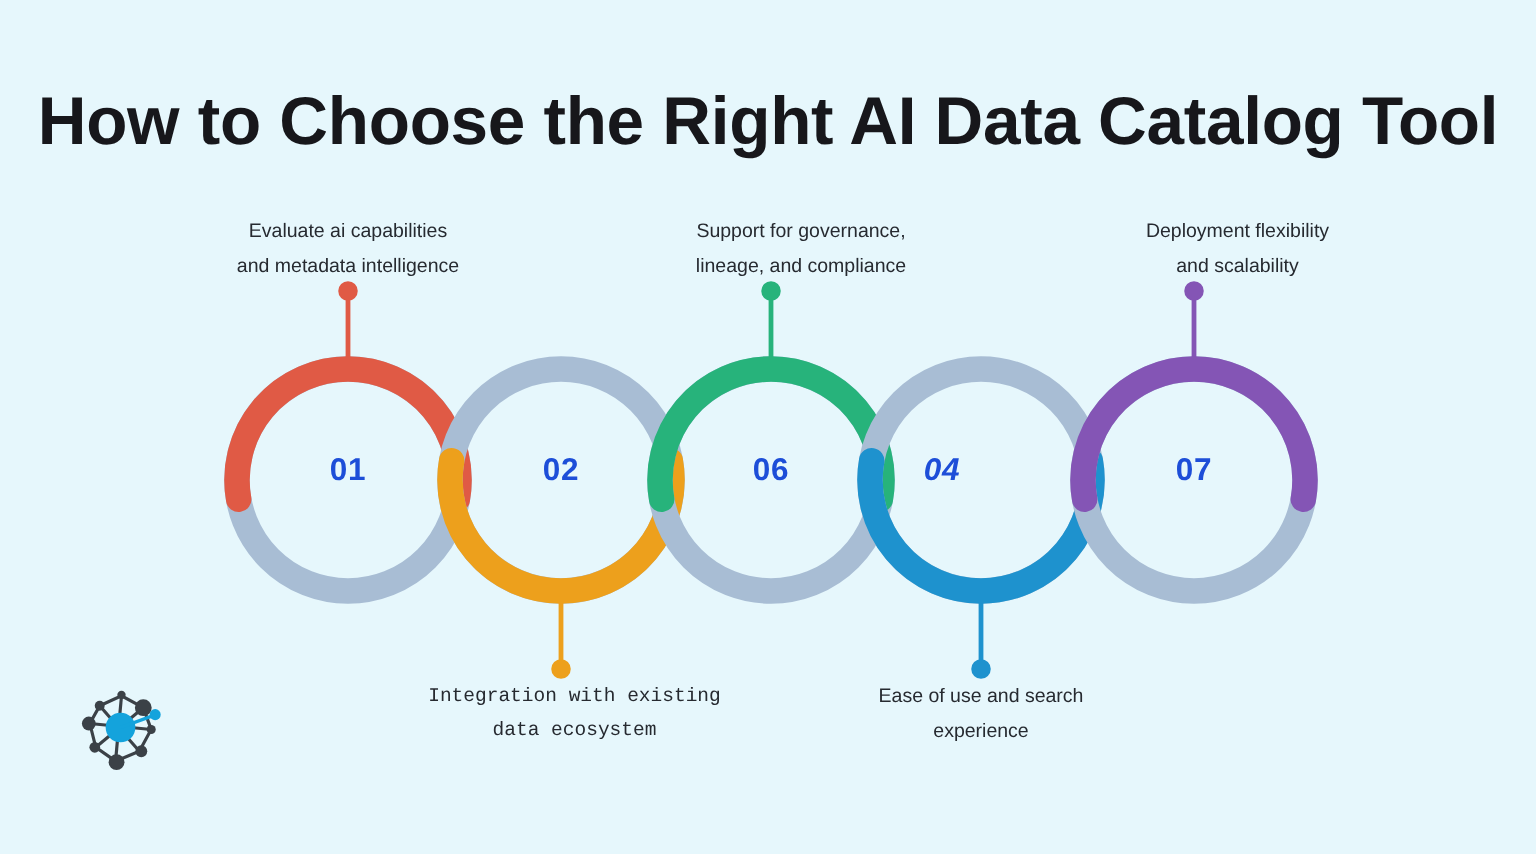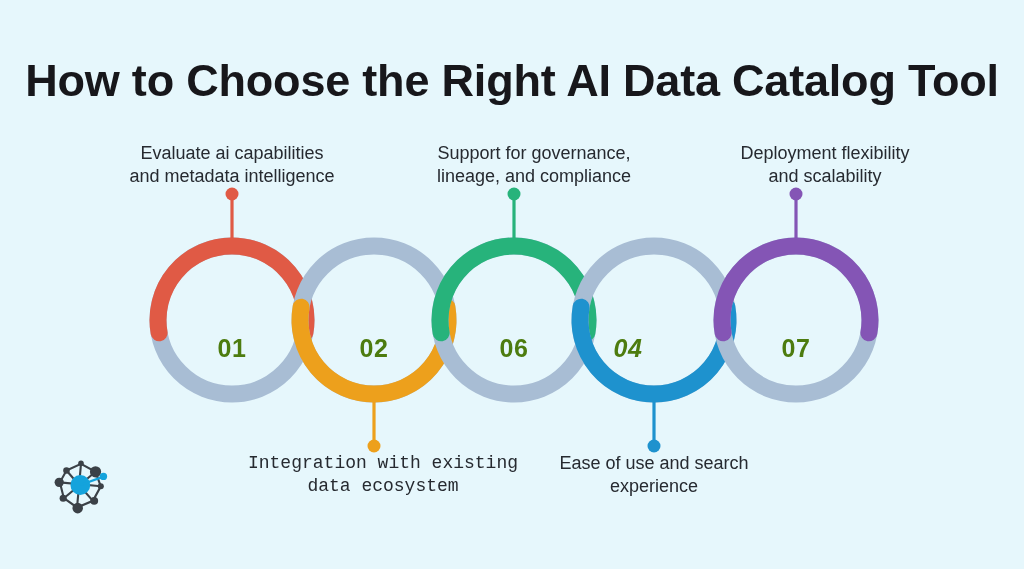--- a/index.html
+++ b/index.html
@@ -31,35 +31,34 @@
     letter-spacing: -0.2px;
   }
   .diagram-svg {
     position: absolute;
     top: 0;
     left: 0;
   }
   .caption {
     position: absolute;
     text-align: center;
-    font-size: 18px;
+    font-size: 13px;
     line-height: 23px;
     color: #262A30;
     white-space: pre-line;
   }
   .caption.top { top: 142px; }
   .caption.bottom { top: 452px; }
   .numeral {
     position: absolute;
     text-align: center;
-    font-size: 25px;
+    font-size: 21px;
     font-weight: bold;
-    color: #4d7c0f;
+    color: #1d4ed8;
     letter-spacing: 0.5px;
-    margin-top: 32px;
   }
   .logo {
     position: absolute;
     left: 48px;
     top: 452px;
     width: 66px;
     height: 66px;
   }
 </style>
 </head>

